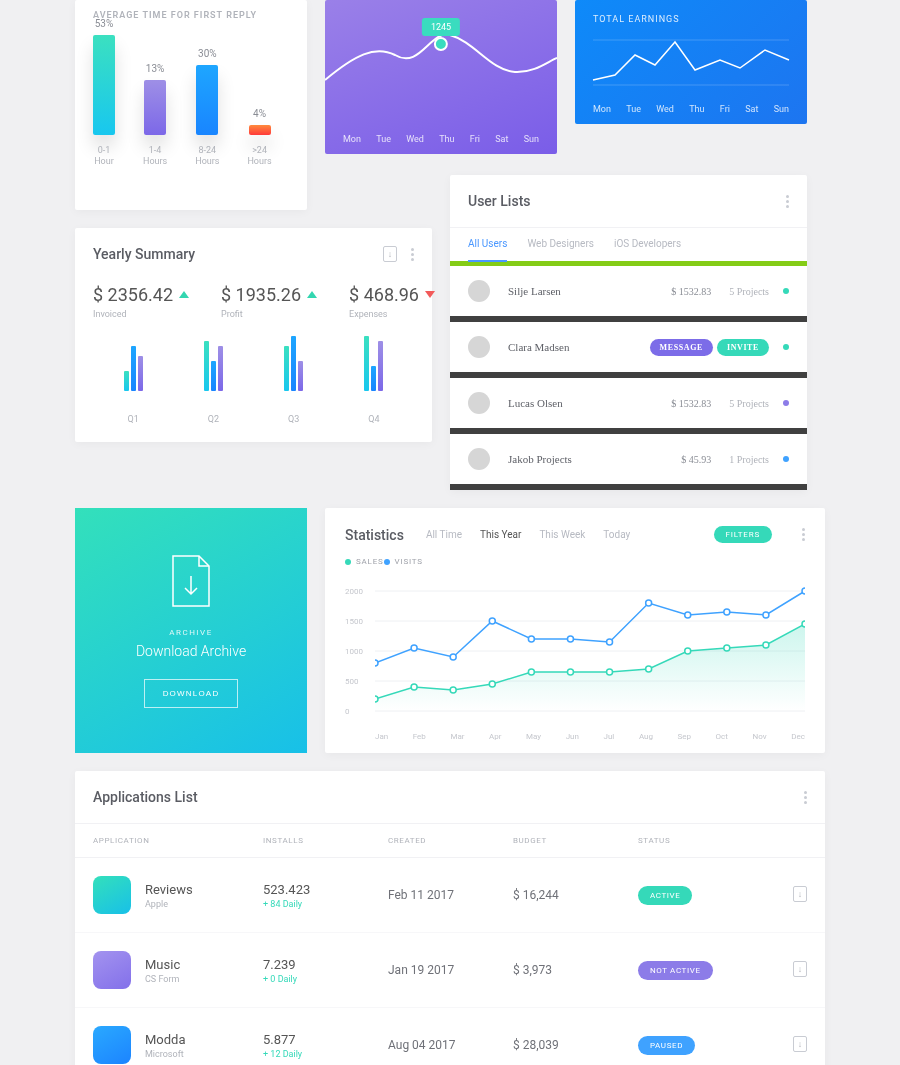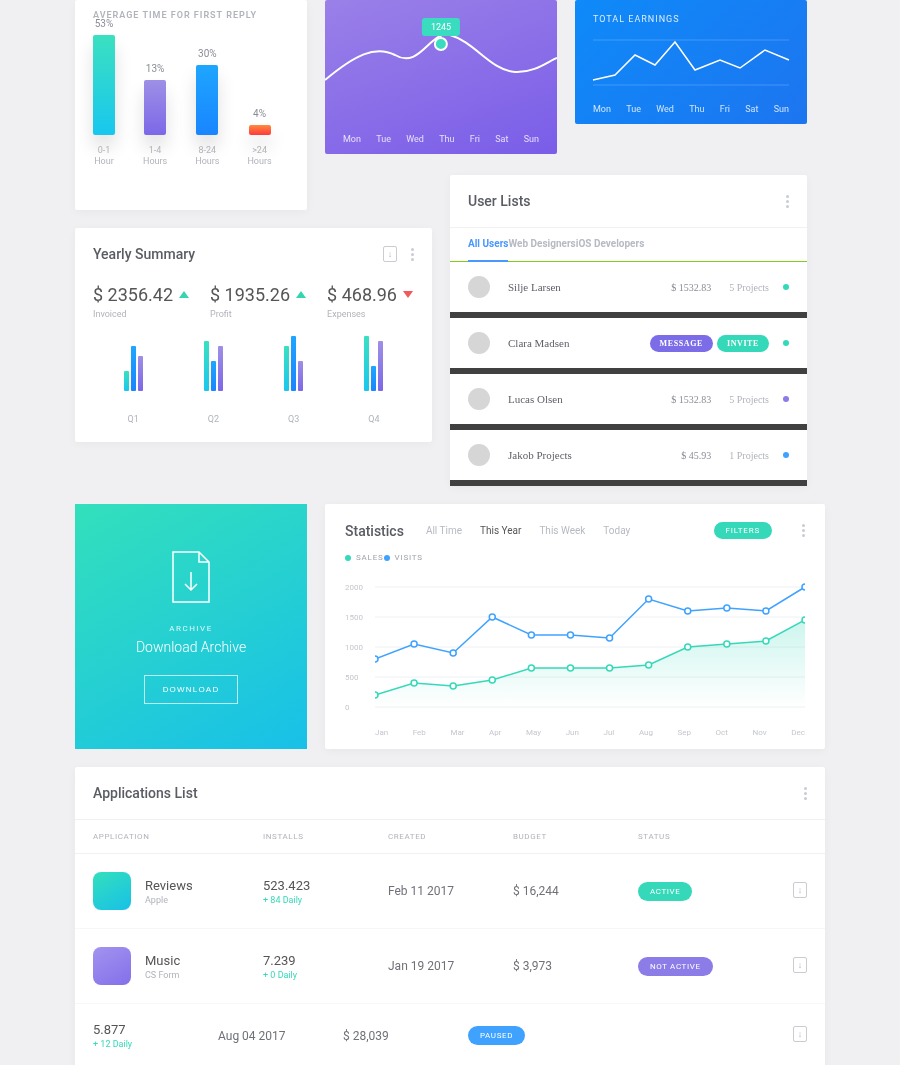--- a/index.html
+++ b/index.html
@@ -27,36 +27,36 @@
   .purple-line{position:absolute;left:0;right:0;top:0;bottom:25px;}
 
   .blue-card { width:232px; height:124px; background:linear-gradient(135deg,#0e8af9,#1d75f0); position:relative; border-radius:2px; overflow:hidden;}
   .blue-title{position:absolute;top:14px;left:18px;font-size:9px;letter-spacing:1px;color:rgba(255,255,255,0.85);}
 
   
   .ys-card { width:357px; padding:18px; margin-top:18px; }
   .card-head { display:flex; align-items:center; justify-content:space-between; }
   .card-title { font-size:14px; color:#5a5c63; font-weight:500; }
   .head-icons { display:flex; gap:14px; align-items:center; color:#c3c5cc; }
-  .ys-vals { display:flex; gap:21px; margin-top:22px; }
+  .ys-vals { display:flex; gap:32px; margin-top:22px; }
   .ys-v { flex:none; }
   .ys-amount { font-size:18px; color:#555; display:flex; align-items:center; gap:6px; }
   .tri-up { width:0;height:0;border-left:5px solid transparent;border-right:5px solid transparent;border-bottom:7px solid #33d6b0;}
   .tri-dn { width:0;height:0;border-left:5px solid transparent;border-right:5px solid transparent;border-top:7px solid #f25a5a;}
   .ys-sub { font-size:9px;color:#b0b3ba;margin-top:4px; }
   .ys-quarters{display:flex;justify-content:space-around;margin-top:22px;}
   .qcol{display:flex;flex-direction:column;align-items:center;gap:15px;}
   .qbars{display:flex;align-items:flex-end;height:50px;gap:2px;}
   .qb{width:5px;border-radius:1px;}
   .qlabel{font-size:9px;color:#b0b3ba;margin-top:8px;}
 
   
   .ul-card{width:357px;margin-top:-35px;}
   .ul-head{padding:18px;display:flex;justify-content:space-between;align-items:center;border-bottom:1px solid #f1f1f4;}
-  .ul-tabs{display:flex;padding:0 18px;border-bottom:1px solid #84cc16;font-size:10px;font-weight:bold;}
+  .ul-tabs{display:flex;gap:20px;padding:0 18px;border-bottom:5px solid #84cc16;font-size:10px;}
   .ul-tab{padding:10px 0 12px;color:#b7bac2;position:relative;cursor:pointer;}
   .ul-tab.active{color:#4a97ff;}
   .ul-tab.active:after{content:'';position:absolute;left:0;right:0;bottom:-1px;height:2px;background:#4a97ff;}
   .ul-row{display:flex;align-items:center;padding:14px 18px;border-bottom:6px solid #404040;font-family:Liberation Serif, serif;}
   .avatar{width:22px;height:22px;border-radius:50%;background:#d6d6d6;margin-right:18px;flex:none;}
   .u-name{flex:1;font-size:11px;color:#5f6168;}
   .u-amt{font-size:10px;color:#8a8d95;margin-right:18px;}
   .u-proj{font-size:10px;color:#b0b3ba;margin-right:14px;}
   .pill{font-size:8px;letter-spacing:0.6px;padding:4px 10px;border-radius:10px;color:#fff;font-weight:600;}
   .pill-msg{background:#7c6ce8;}
@@ -437,20 +437,27 @@
       <div class="c-ins">
             <div class="ins-n">7.239</div>
             <div class="ins-d">+ 0 Daily</div>
           </div>
       <div class="c-cre cre">Jan 19 2017</div>
       <div class="c-bud bud">$ 3,973</div>
       <div class="c-sta"><span class="status st-purple">NOT ACTIVE</span></div>
       <div class="c-act"><span class="dl-icon"></span></div>
     </div>
         <div class="app-row">
+      <div class="c-app" style="display:flex;align-items:center;">
+        <div class="app-icon" style="background:linear-gradient(150deg,#2aa9ff,#1c84ff)"></div>
+        <div>
+              <div class="app-name">Modda</div>
+              <div class="app-sub">Microsoft</div>
+            </div>
+      </div>
       <div class="c-ins">
             <div class="ins-n">5.877</div>
             <div class="ins-d">+ 12 Daily</div>
           </div>
       <div class="c-cre cre">Aug 04 2017</div>
       <div class="c-bud bud">$ 28,039</div>
       <div class="c-sta"><span class="status st-blue">PAUSED</span></div>
       <div class="c-act"><span class="dl-icon"></span></div>
     </div>
       </div>

